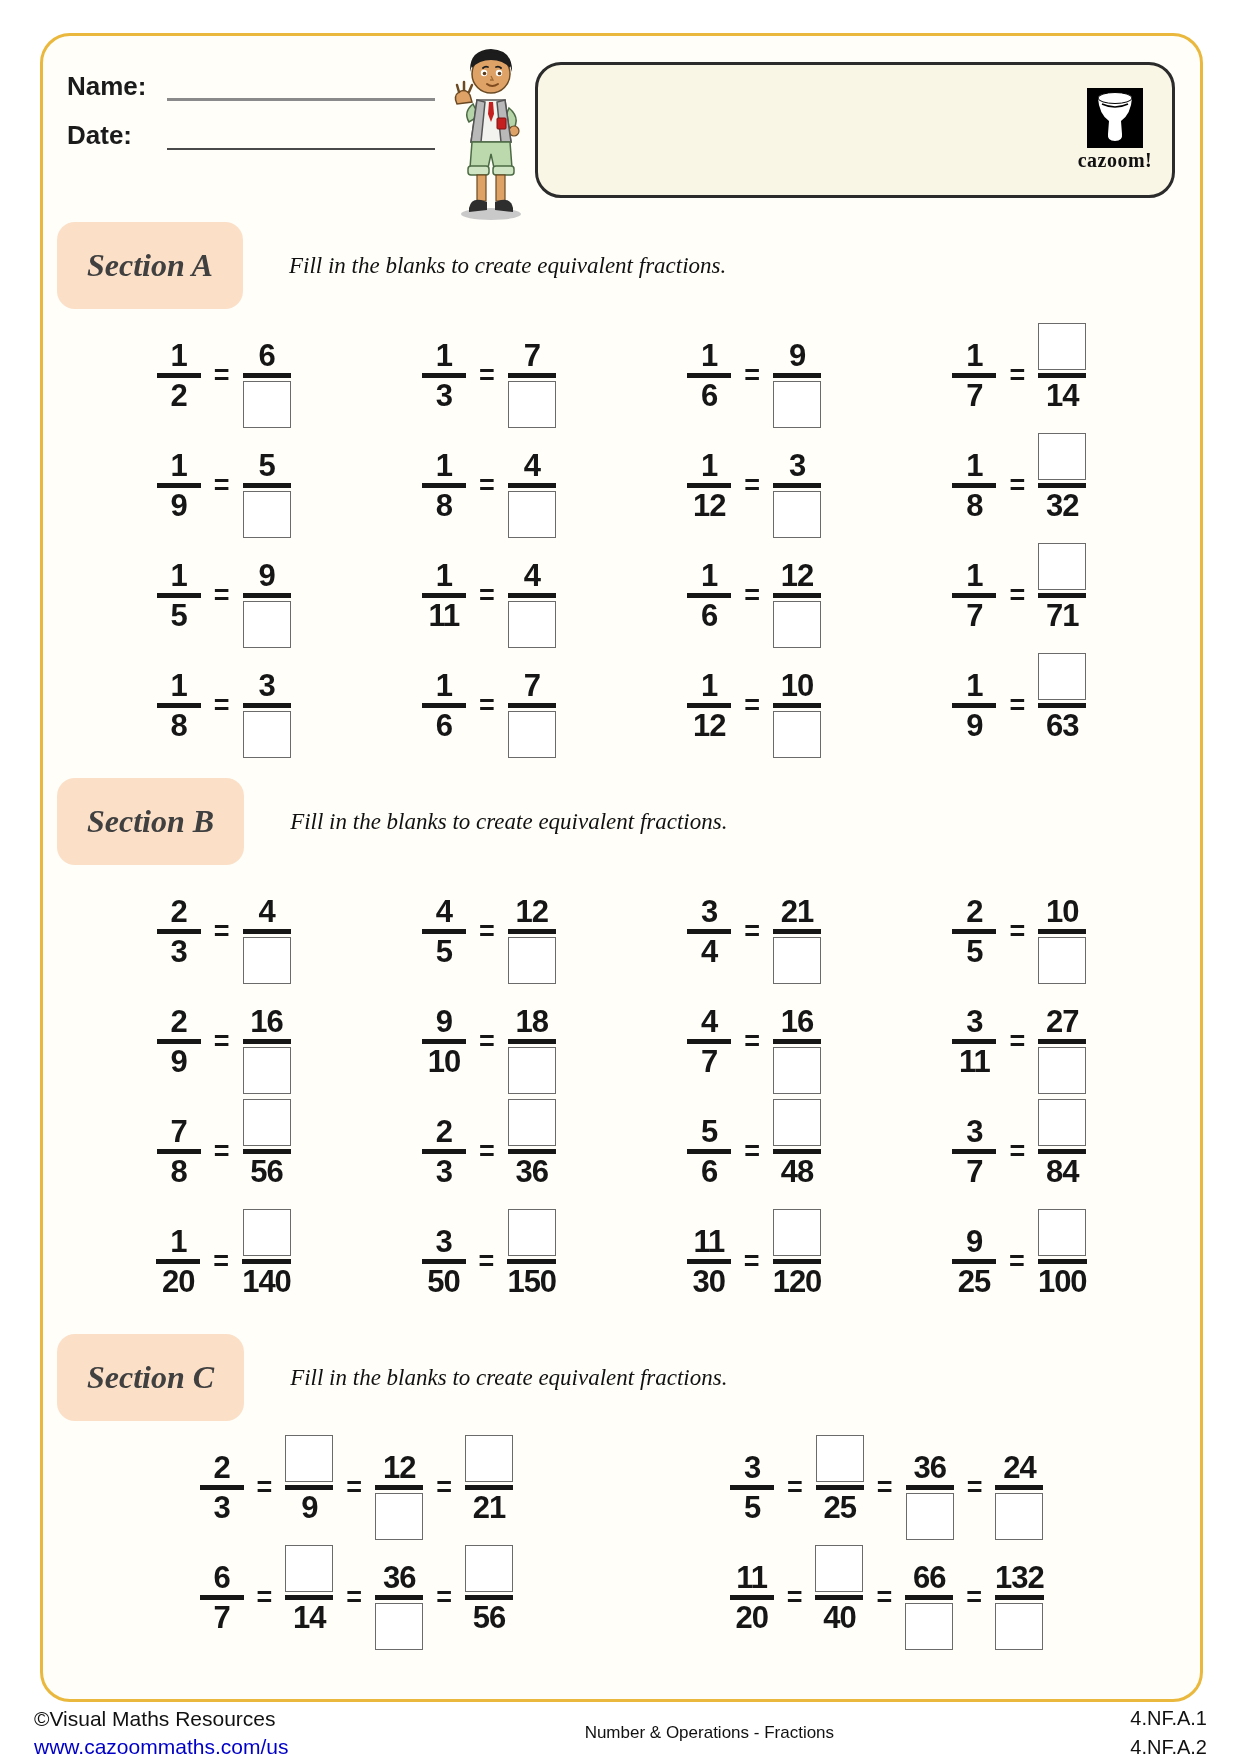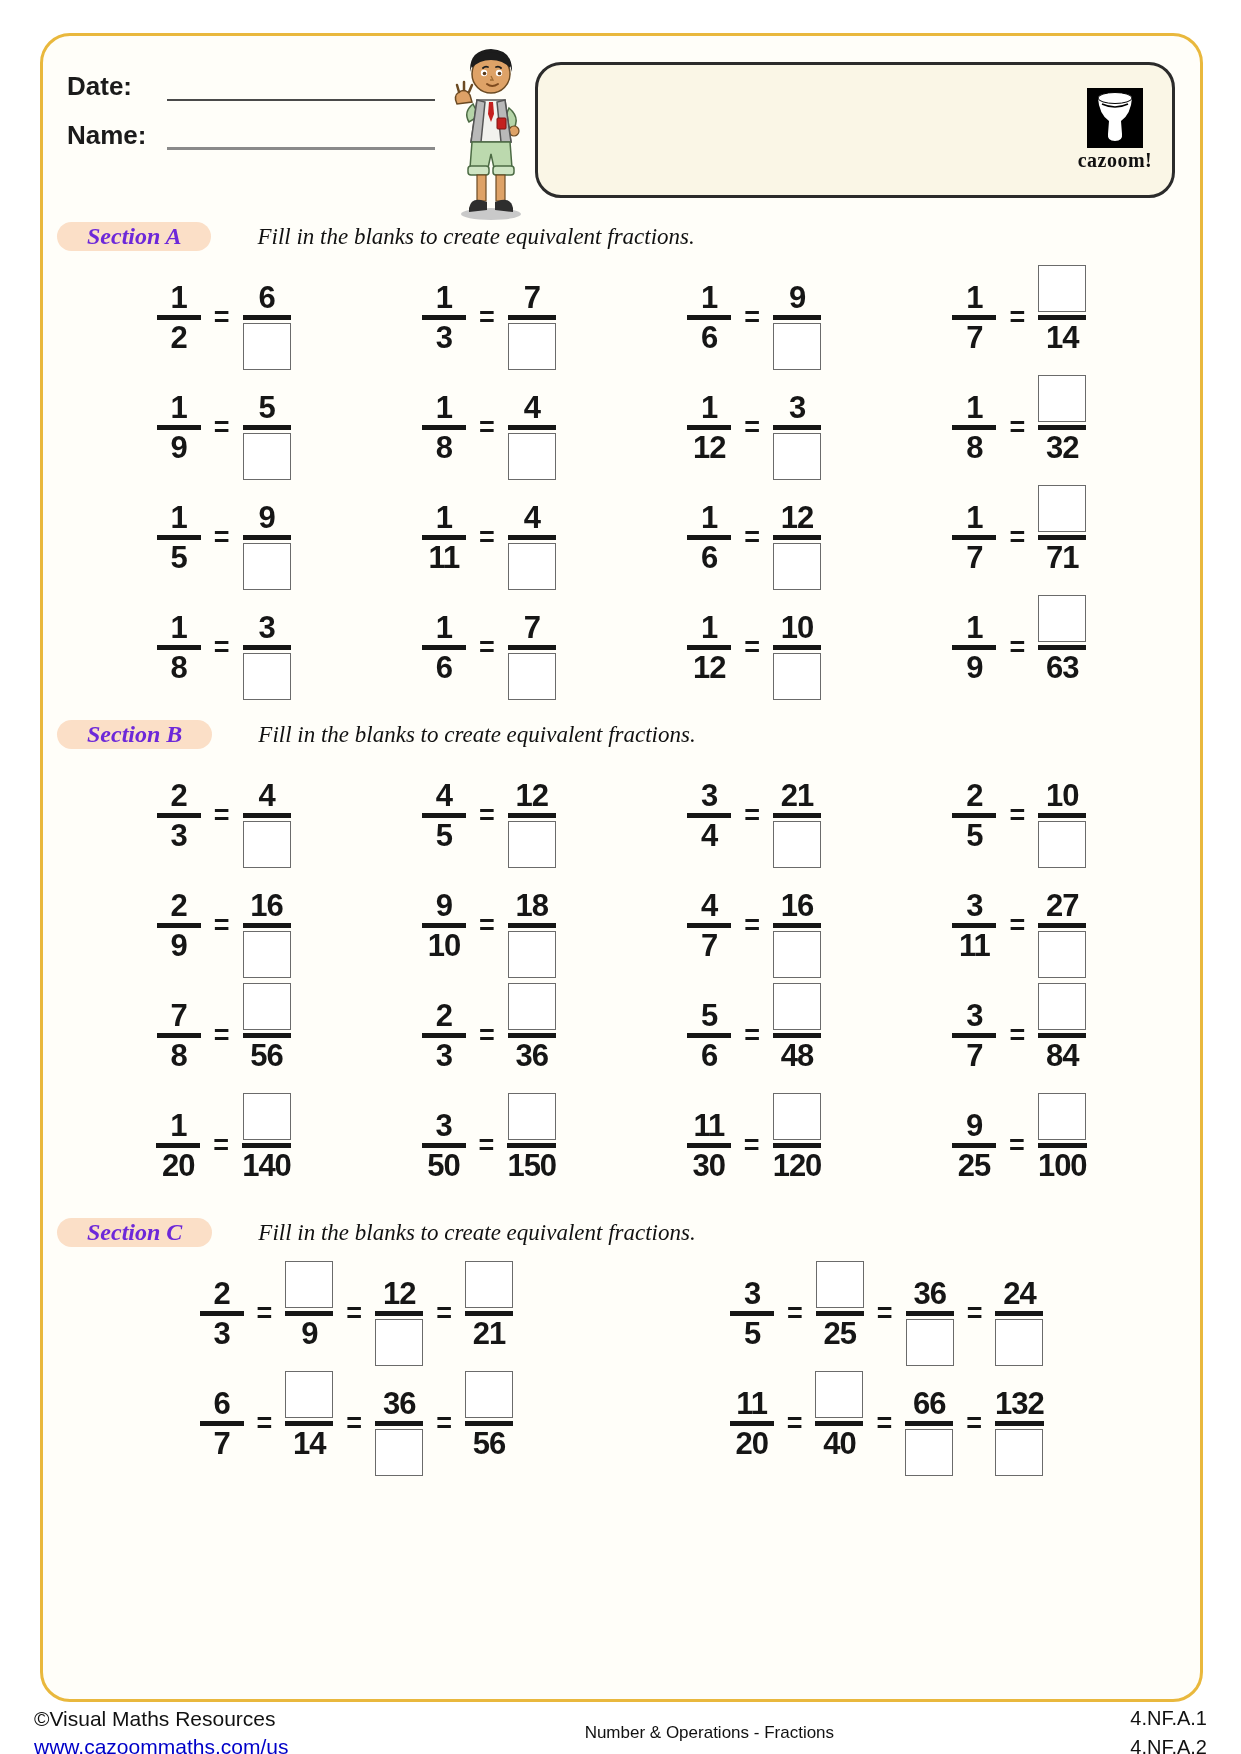--- a/index.html
+++ b/index.html
@@ -28,23 +28,23 @@
   .title-text{font-size:34px;font-weight:bold;color:#141414;margin-left:26px;letter-spacing:.5px;}
   .logo{position:absolute;right:14px;top:50%;transform:translateY(-50%);text-align:center;width:86px;}
   .logo-mark{width:56px;height:60px;margin:0 auto;display:block;}
   .logo-text{font-family:"Liberation Serif",serif;font-weight:bold;font-size:20px;color:#111;margin-top:1px;letter-spacing:.5px;}
   
   #sections{position:absolute;left:0;right:0;top:186px;}
   .section{margin-bottom:16px;}
   .section + .section{margin-top:22px;}
   .section-header{display:flex;align-items:center;margin:0 0 16px 14px;}
   .section-pill{
-    background:#FBDFC7;border-radius:18px;padding:1px 30px;
+    background:#FBDFC7;border-radius:18px;padding:25px 30px;
     font-family:"Liberation Serif",serif;font-style:italic;font-weight:bold;
-    font-size:24px;color:#6d28d9;
+    font-size:32px;color:#404040;
   }
   .section-instruction{
     font-family:"Liberation Serif",serif;font-style:italic;font-size:23px;
     color:#111;margin-left:46px;
   }
   .problems-row{display:flex;padding:0 48px;margin-bottom:9px;}
   .problem{display:flex;align-items:center;justify-content:center;}
   .cols-4 .problem{width:25%;}
   .cols-2 .problem{width:50%;}
   .fraction{display:inline-flex;flex-direction:column;align-items:center;}
@@ -65,26 +65,26 @@
   .footer-center{font-size:17px;color:#111;}
   .footer-right{font-size:20px;text-align:right;line-height:1.45;color:#111;}
 </style>
 </head>
 <body>
 
 <div class="sheet">
   <div class="header-area">
     <div class="name-date">
       <div class="field">
+        <span class="field-label">Name:</span>
+        <span class="field-line line-name"></span>
+      </div>
+      <div class="field">
         <span class="field-label">Date:</span>
         <span class="field-line line-date"></span>
-      </div>
-      <div class="field">
-        <span class="field-label">Name:</span>
-        <span class="field-line line-name"></span>
       </div>
     </div>
 
     <div class="character">
       <svg width="100" height="180" viewBox="0 0 100 180">
         <ellipse cx="52" cy="172" rx="30" ry="6" fill="#c9c9c9"></ellipse>
 
         <path d="M18,62 Q14,54 20,50 Q27,46 31,53 L33,60 Z" fill="#DEA267" stroke="#6b4a23" stroke-width="1.5"></path>
         <path d="M20,50 l-2,-7 M25,48 l0,-8 M30,50 l3,-7" stroke="#6b4a23" stroke-width="2.5" stroke-linecap="round"></path>
 

